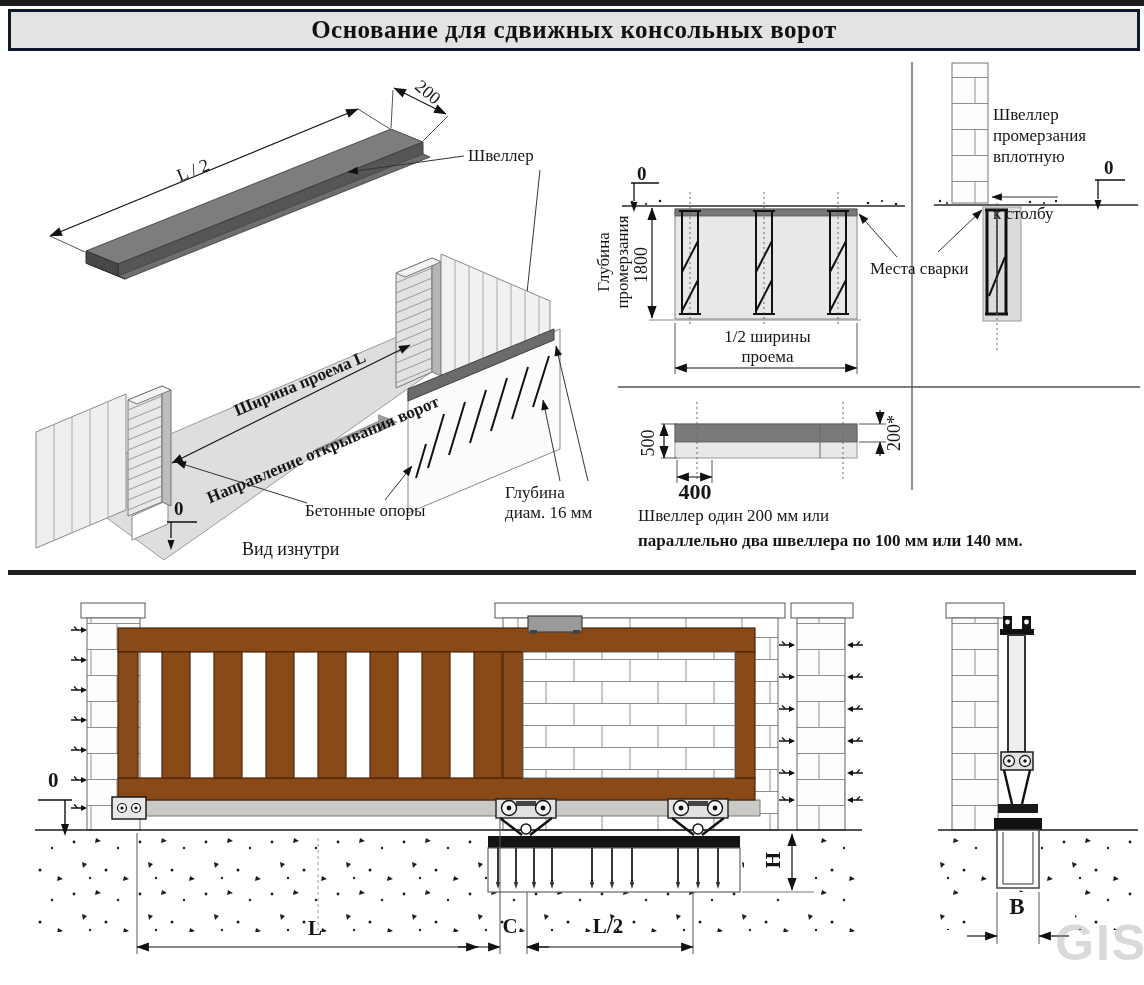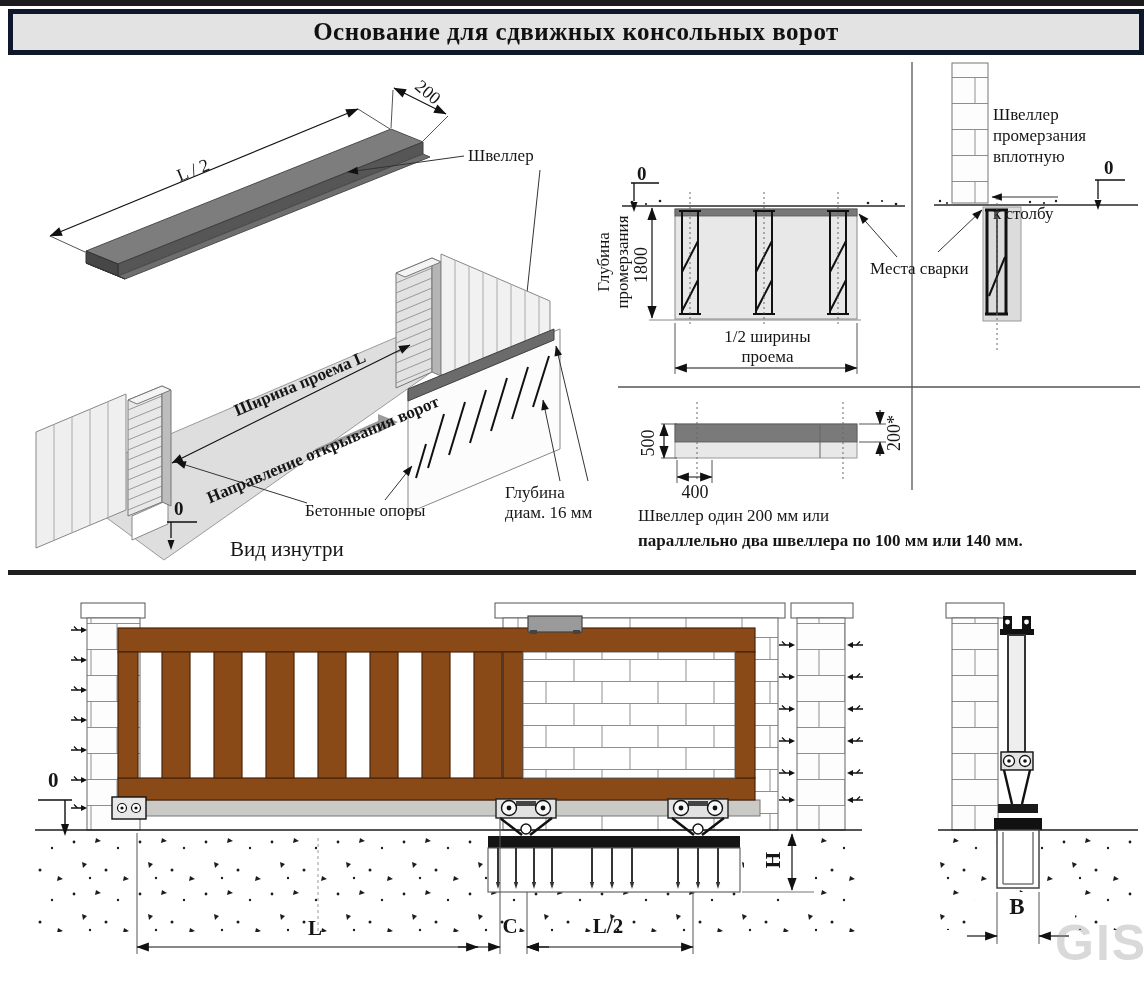--- a/index.html
+++ b/index.html
@@ -1,20 +1,20 @@
 <!DOCTYPE html>
 <html><head>
 <meta charset="utf-8">
 <style>
   html,body{margin:0;padding:0;background:#fff;}
   .stage{position:relative;width:1144px;height:985px;background:#fff;overflow:hidden;
          font-family:"Liberation Serif","DejaVu Serif",serif;color:#111;}
   .topbar{position:absolute;left:0;top:0;width:1144px;height:6px;background:#1c1c1c;}
   .titleband{position:absolute;left:8px;top:9px;width:1126px;height:36px;background:#e3e3e3;
-             border:5px solid #0f172a;display:flex;align-items:center;justify-content:center;}
+             border:3px solid #0f172a;display:flex;align-items:center;justify-content:center;}
   .title{font-size:25px;font-weight:bold;letter-spacing:.5px;}
   svg.draw{position:absolute;left:0;top:0;}
   .lbl{position:absolute;font-size:17px;line-height:20px;white-space:nowrap;color:#161616;}
   .c{text-align:center;}
   .zero{font-size:19px;font-weight:bold;}
   .big{font-size:21px;font-weight:600;}
   .rot{transform-origin:center center;}
   .note{font-size:17px;}
   .wm{position:absolute;left:1055px;top:914px;font-family:"Liberation Sans",sans-serif;
       font-size:50px;font-weight:bold;color:#8f8f8f;opacity:.33;letter-spacing:2px;}
@@ -384,21 +384,21 @@
   <div class="lbl c rot" style="left:138px;top:160px;width:110px;transform:rotate(-22deg);font-size:18px;">L / 2</div>
   <div class="lbl c rot" style="left:398px;top:82px;width:60px;transform:rotate(40deg);font-size:18px;">200</div>
   <div class="lbl" style="left:468px;top:146px;">Швеллер</div>
 
   <div class="lbl c rot" style="left:200px;top:374px;width:200px;transform:rotate(-23deg);font-weight:600;">Ширина проема L</div>
   <div class="lbl c rot" style="left:178px;top:440px;width:290px;transform:rotate(-23deg);font-weight:600;">Направление открывания ворот</div>
   <div class="lbl zero" style="left:174px;top:499px;">0</div>
   <div class="lbl" style="left:305px;top:501px;">Бетонные опоры</div>
   <div class="lbl" style="left:505px;top:483px;">Глубина</div>
   <div class="lbl" style="left:505px;top:503px;">диам. 16 мм</div>
-  <div class="lbl" style="left:230px;top:539px;font-size:21px;">Вид изнутри</div>
+  <div class="lbl" style="left:242px;top:539px;font-size:18px;">Вид изнутри</div>
 
   <div class="lbl zero" style="left:637px;top:164px;">0</div>
   <div class="lbl c rot" style="left:553px;top:243px;width:120px;transform:rotate(-90deg);line-height:19px;">
     <span style="display:block;">Глубина</span>
     <span style="display:block;">промерзания</span>
   </div>
   <div class="lbl c rot" style="left:606px;top:255px;width:70px;transform:rotate(-90deg);font-size:18px;">1800</div>
   <div class="lbl c" style="left:690px;top:327px;width:155px;">
     <span style="display:block;">1/2 ширины</span>
     <span style="display:block;">проема</span>
@@ -407,21 +407,21 @@
 
   <div class="lbl" style="left:993px;top:104px;line-height:21px;">
     <span style="display:block;">Швеллер</span>
     <span style="display:block;">промерзания</span>
     <span style="display:block;">вплотную</span>
     <span style="display:block;margin-top:36px;">к столбу</span>
   </div>
   <div class="lbl zero" style="left:1104px;top:158px;">0</div>
 
   <div class="lbl c rot" style="left:626px;top:433px;width:44px;transform:rotate(-90deg);font-size:18px;">500</div>
-  <div class="lbl c" style="left:670px;top:482px;width:50px;font-size:18px;">400</div>
+  <div class="lbl c" style="left:670px;top:482px;width:50px;font-size:22px;font-weight:bold;">400</div>
   <div class="lbl c rot" style="left:869px;top:423px;width:50px;transform:rotate(-90deg);font-size:18px;">200*</div>
   <div class="lbl note" style="left:638px;top:506px;">Швеллер один 200 мм или</div>
   <div class="lbl note" style="left:638px;top:531px;font-weight:bold;">параллельно два швеллера по 100 мм или 140 мм.</div>
 
   <div class="lbl zero" style="left:48px;top:770px;font-size:21px;">0</div>
   <div class="lbl c big" style="left:290px;top:918px;width:50px;">L</div>
   <div class="lbl c big" style="left:495px;top:916px;width:30px;">C</div>
   <div class="lbl c big" style="left:578px;top:916px;width:60px;">L/2</div>
   <div class="lbl c big rot" style="left:758px;top:850px;width:30px;transform:rotate(-90deg);">H</div>
   <div class="lbl c big" style="left:1000px;top:897px;width:34px;font-size:23px;">B</div>

